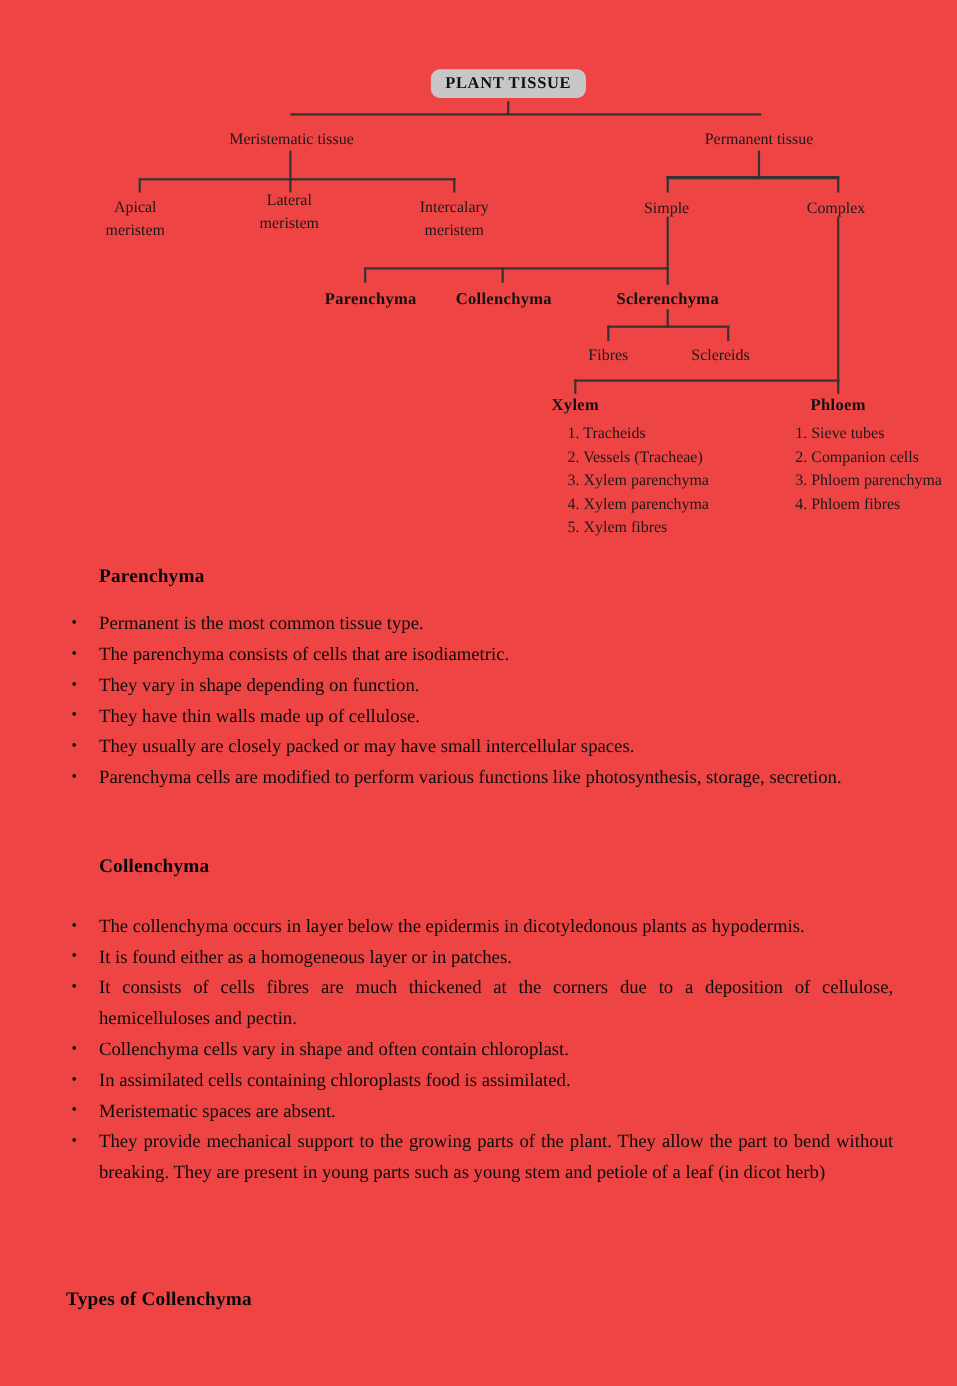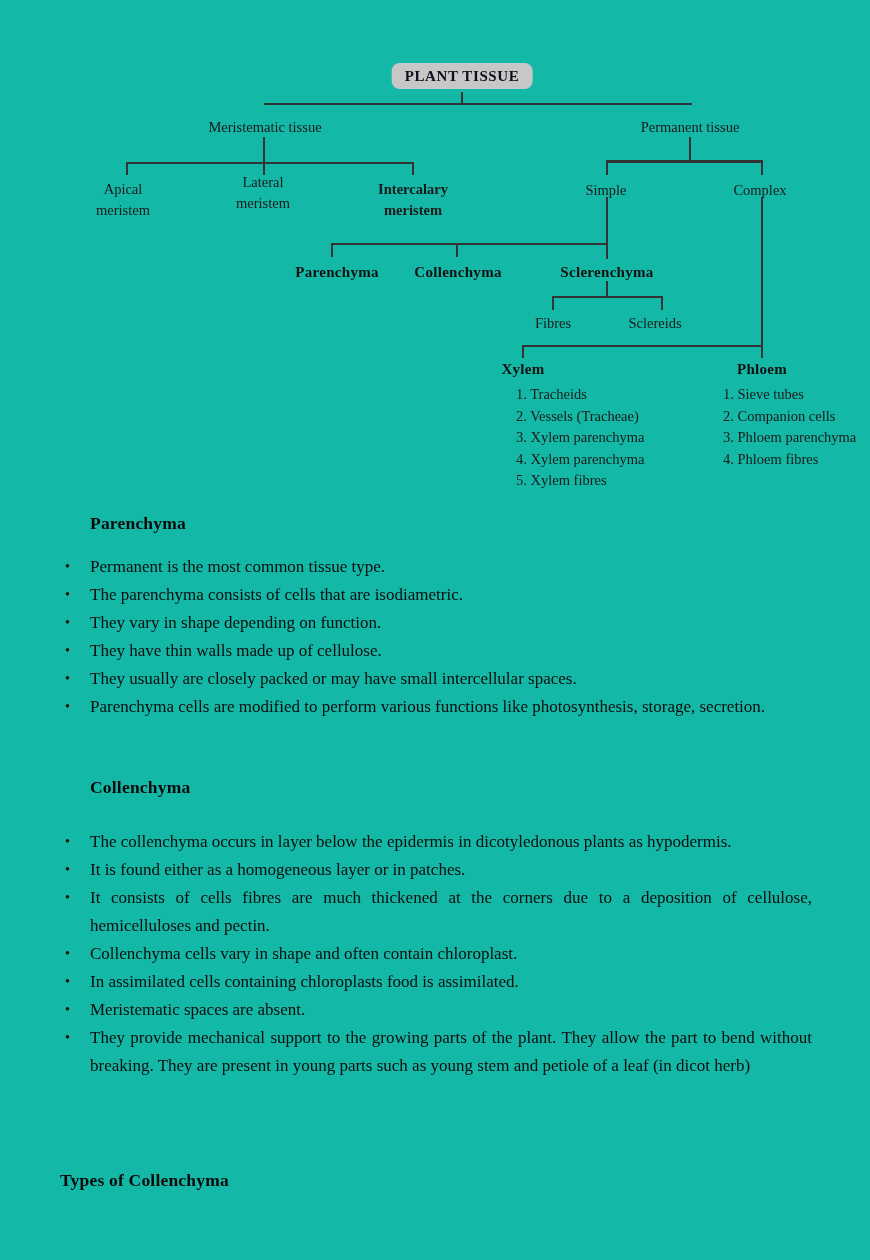--- a/index.html
+++ b/index.html
@@ -1,21 +1,21 @@
 <!DOCTYPE html>
 <html><head>
 <meta charset="utf-8">
 <style>
   * { box-sizing: border-box; }
   html,body { margin:0; padding:0; background:#ffffff; }
   .page {
     position: relative;
     width: 870px;
     height: 1260px;
-    background: #14b8a6;
+    background: #ef4444;
     font-family: "Liberation Serif", serif;
     color: #0d0d0d;
     overflow: hidden;
   }
   
   .hline, .vline { position:absolute; background:#333333; }
   .node {
     position:absolute;
     transform: translateX(-50%);
     text-align:center;
@@ -103,21 +103,21 @@
     <div class="vline" style="left:522px; top:345px; width:2px; height:13px;"></div>
     <div class="vline" style="left:761px; top:345px; width:2px; height:13px;"></div>
 
     <div class="node" style="left:265px; top:117px;">Meristematic tissue</div>
     <div class="node" style="left:690px; top:117px;text-align:center;">Permanent tissue</div>
 
     <div class="node" style="left:123px; top:179px;">Apical
 meristem</div>
     <div class="node" style="left:263px; top:172px;">Lateral
 meristem</div>
-    <div class="node" style="left:413px; top:179px;font-weight:bold;">Intercalary
+    <div class="node" style="left:413px; top:179px;">Intercalary
 meristem</div>
 
     <div class="node" style="left:606px; top:180px;">Simple</div>
     <div class="node" style="left:760px; top:180px;">Complex</div>
 
     <div class="node b" style="left:337px; top:262px;">Parenchyma</div>
     <div class="node b" style="left:458px; top:262px;">Collenchyma</div>
     <div class="node b" style="left:607px; top:262px;">Sclerenchyma</div>
 
     <div class="node" style="left:553px; top:313px;">Fibres</div>

